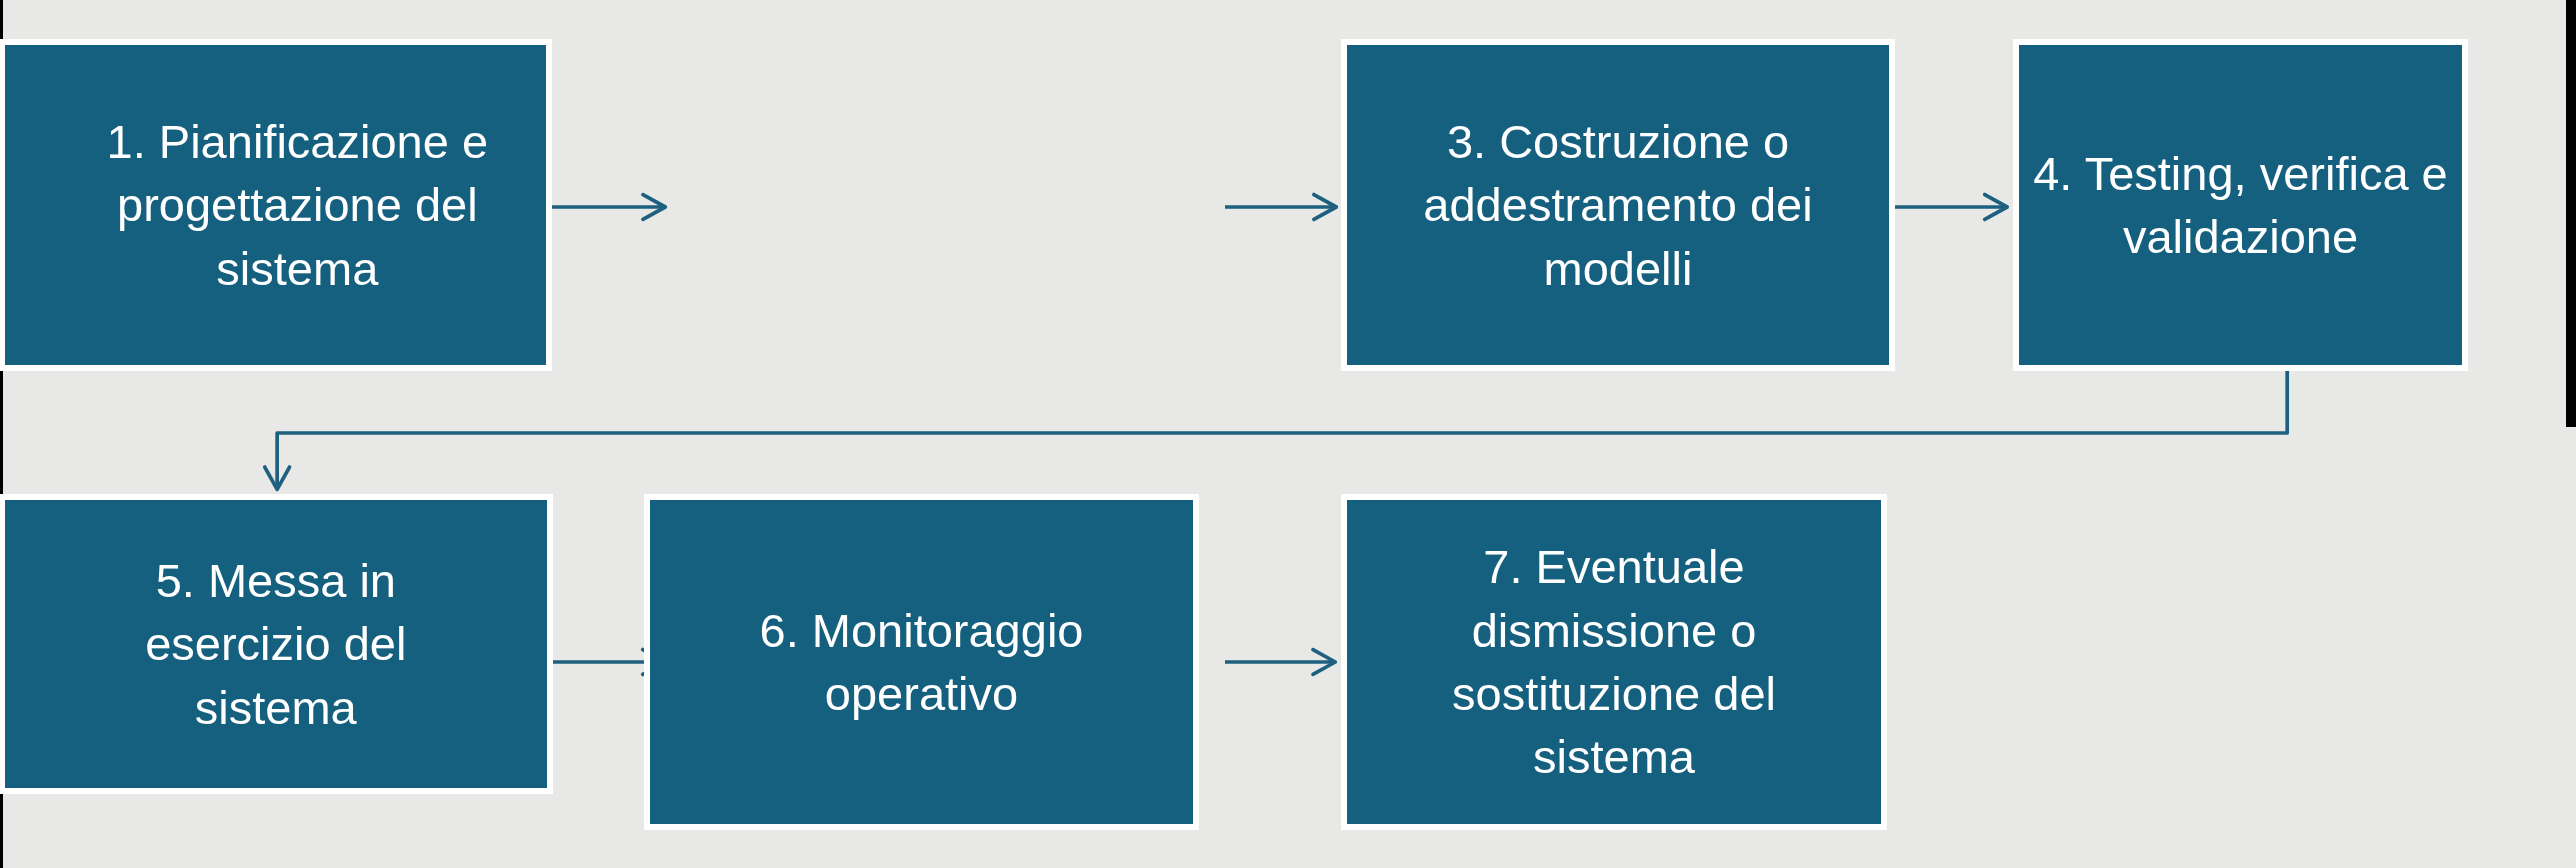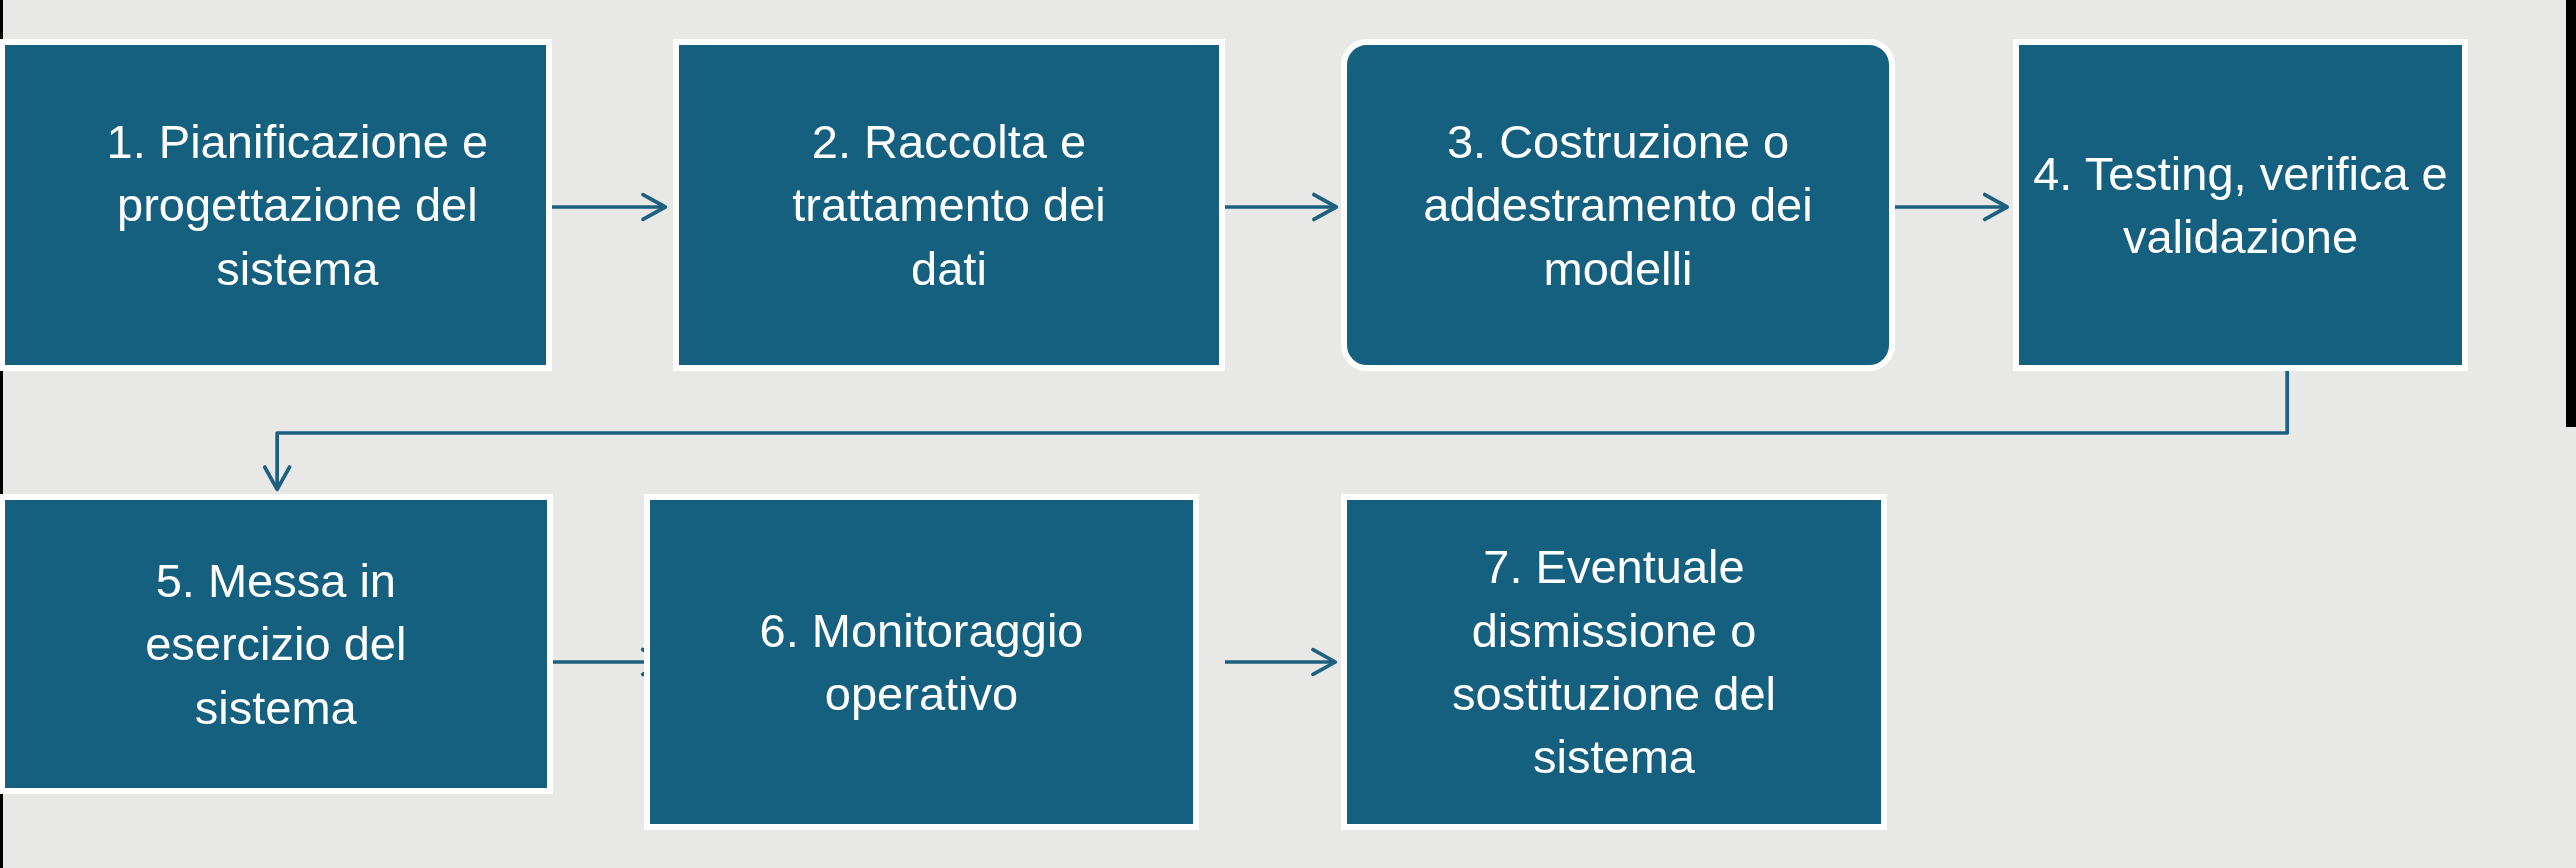--- a/index.html
+++ b/index.html
@@ -38,21 +38,21 @@
   .connector path{
     stroke:var(--accent);
     stroke-width:6;
     fill:none;
     stroke-linecap:round;
     stroke-linejoin:round;
   }
   
   .b1{left:-1.2px;top:39px;width:553px;height:332px;padding-left:44px;}
   .b2{left:673px;top:39px;width:552px;height:332px;}
-  .b3{left:1341px;top:39px;width:554px;height:332px;border-radius:26px;}
+  .b3{left:1341px;top:39px;width:554px;height:332px;}
   .b4{left:2013px;top:39px;width:455px;height:332px;}
   .b5{left:-1.2px;top:494px;width:554px;height:300px;}
   .b6{left:644px;top:494px;width:555px;height:336px;}
   .b7{left:1341px;top:494px;width:546px;height:336px;}
   
   .a12{left:550px;top:179px;}
   .a23{left:1225px;top:179px;}
   .a34{left:1895px;top:179px;}
   .a56{left:553px;top:634px;}
   .a67{left:1225px;top:634px;}
@@ -88,23 +88,20 @@
     <path d="M144 25 L180 45 L144 65"></path>
   </svg>
   <svg class="connector a67" width="114" height="56" viewBox="0 0 184 90">
     <path d="M0 45 H176"></path>
     <path d="M142 25 L178 45 L142 65"></path>
   </svg>
 
   <div class="box b1">1. Pianificazione e
 progettazione del
 sistema</div>
-  <div class="box b2">2. Raccolta e
-trattamento dei
-dati</div>
   <div class="box b3">3. Costruzione o
 addestramento dei
 modelli</div>
   <div class="box b4">4. Testing, verifica e
 validazione</div>
   <div class="box b5">5. Messa in
 esercizio del
 sistema</div>
   <div class="box b6">6. Monitoraggio
 operativo</div>

